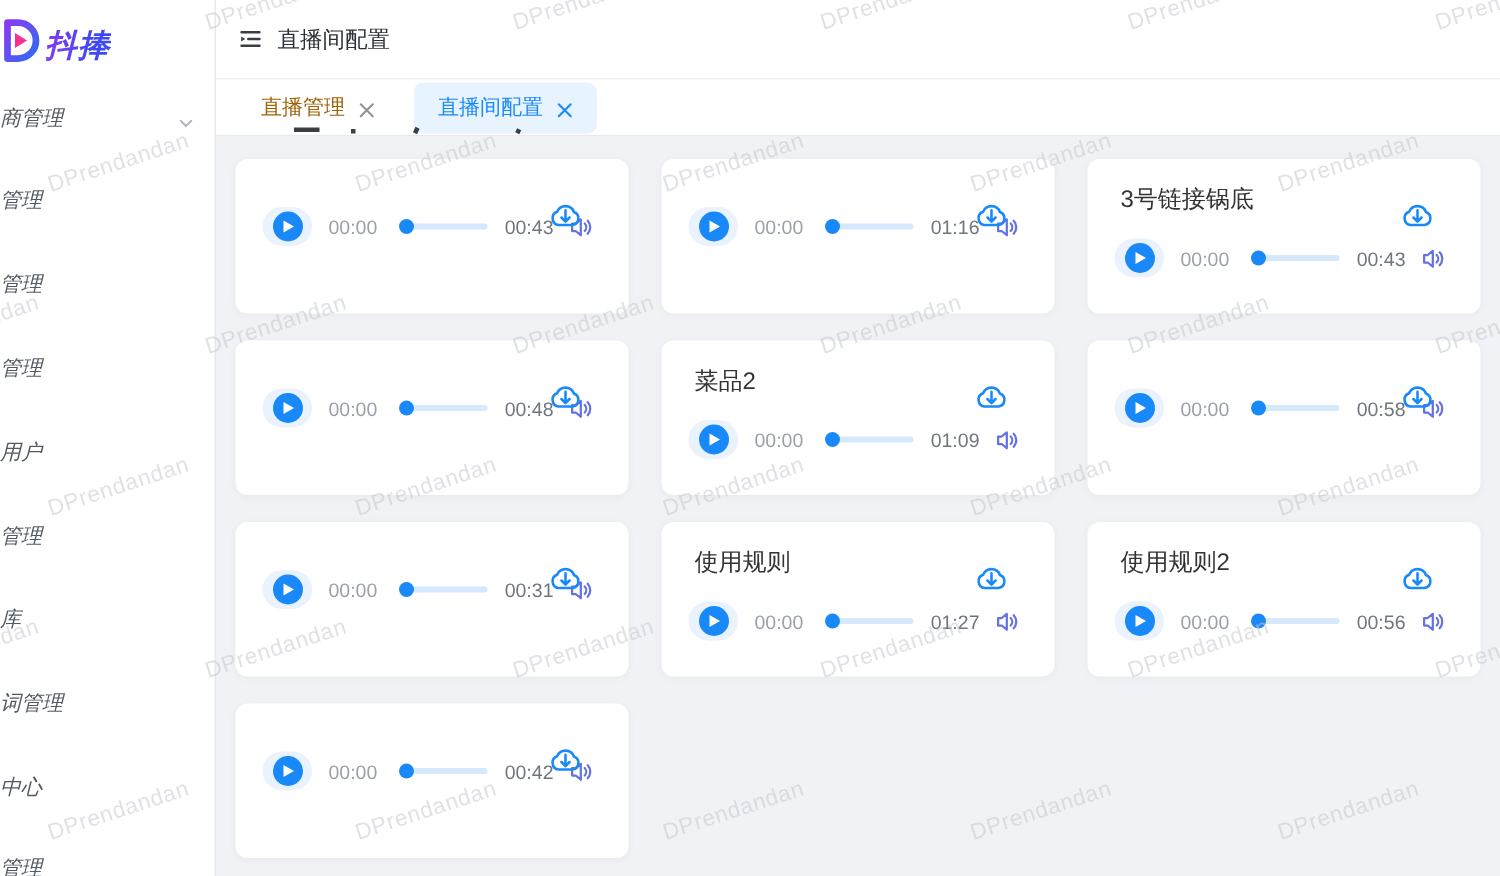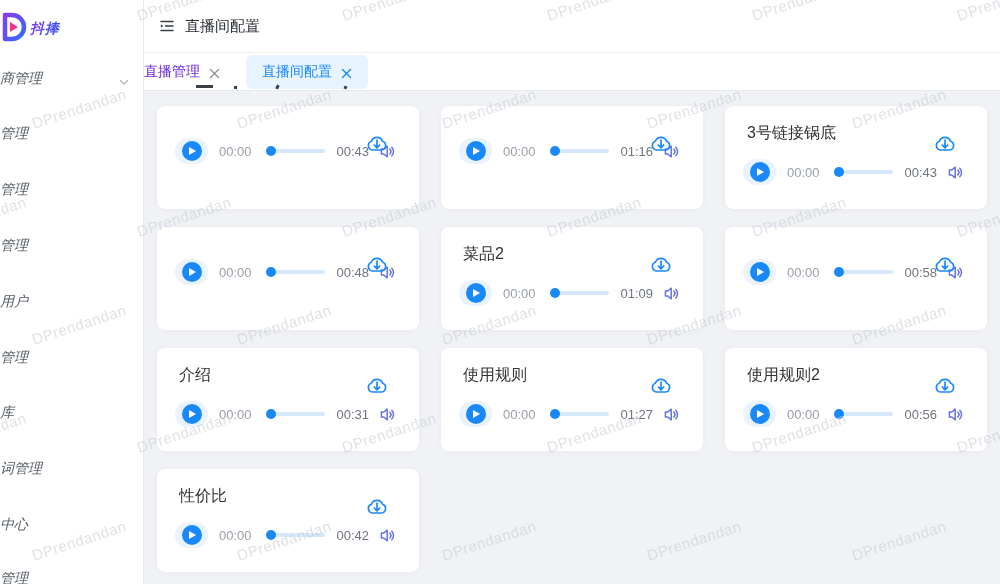--- a/index.html
+++ b/index.html
@@ -3,34 +3,34 @@
 <meta charset="utf-8">
 <style>
   * { margin:0; padding:0; box-sizing:border-box; }
   body { font-family:"Liberation Sans","DejaVu Sans",sans-serif; }
   .app { position:relative; width:1000px; height:584px; overflow:hidden; background:#f0f2f5; }
 
   
   .sidebar { position:absolute; left:0; top:0; width:144px; height:584px; background:#fff; border-right:1px solid #e9e9ed; z-index:2; }
   .logo { position:absolute; left:-4px; top:10px; display:flex; align-items:center; }
   .logo-badge { width:34px; height:34px; }
-  .logo-text { font-size:14px; font-weight:bold; font-style:italic; letter-spacing:1px;
+  .logo-text { font-size:21px; font-weight:bold; font-style:italic; letter-spacing:1px;
     background:linear-gradient(100deg,#8a3bf0,#3f48f5 70%); -webkit-background-clip:text; background-clip:text; color:transparent; }
   .menu-item { position:absolute; left:0; width:143px; height:20px; font-size:14px; color:#545a63; line-height:20px; white-space:nowrap; cursor:pointer;font-style:italic; }
   .menu-item .chev { position:absolute; right:13px; top:5px; }
 
   
   .header { position:absolute; left:144px; top:0; right:0; height:52px; background:#fff; display:flex; align-items:center; z-index:2; }
   .fold-btn { margin-left:13px; width:20px; height:20px; cursor:pointer; display:flex; align-items:center; justify-content:center; }
   .page-title { margin-left:8px; font-size:15px; color:#2b2f36; }
 
   
   .tabbar { position:absolute; left:144px; top:52px; right:0; height:39px; background:#fff; border-top:1px solid #efefef; border-bottom:1px solid #e6e9ee; display:flex; align-items:center; z-index:2; }
   .tab { display:flex; align-items:center; gap:9px; font-size:14px; cursor:pointer; }
-  .tab.plain { color:#6d28d9; }
+  .tab.plain { margin-left:30px; color:#a16207; }
   .tab.active { margin-left:26px; background:#e7f3ff; color:#1989fa; height:34px; padding:0 16px; border-radius:6px; }
   .tab .x { width:11px; height:11px; display:inline-block; }
   .frag { position:absolute; bottom:0; height:7px; overflow:hidden; }
   .frag i { position:absolute; background:#3a3f46; display:block; }
 
   
   .content { position:absolute; left:144px; top:92px; right:0; bottom:0; background:#f0f2f5; padding:14px 13px; overflow:hidden; }
   .grid { display:grid; grid-template-columns:repeat(3,262px); column-gap:22px; row-gap:18px; }
   .card { width:262px; height:103px; background:#fff; border-radius:8px; box-shadow:0 1px 6px rgba(0,0,0,0.04); position:relative; padding-top:17px; }
   .card-title { margin-left:22px; font-size:16px; color:#333; max-width:180px; white-space:nowrap; overflow:hidden; }
@@ -332,21 +332,20 @@
           <span class="vol-icon">
             <svg width="19" height="19" viewBox="0 0 19 19">
               <path d="M9.2 4.2L5.8 7H3.4v5h2.4l3.4 2.8z" fill="none" stroke="#6572e4" stroke-width="1.5" stroke-linejoin="round"></path>
               <path d="M11.8 7a3.6 3.6 0 0 1 0 5M13.8 5.2a6.3 6.3 0 0 1 0 8.6" fill="none" stroke="#6572e4" stroke-width="1.5" stroke-linecap="round"></path>
             </svg>
           </span>
         </div>
       </section>
 
       <section class="card">
-        <div class="card-title">介绍</div>
         <span class="dl-icon">
           <svg width="24" height="24" viewBox="0 0 24 24">
             <path d="M17.6 9.3a6 6 0 0 0-11.2-.1A4.55 4.55 0 0 0 7.4 18h9.3a4.5 4.5 0 0 0 .9-8.7z" fill="none" stroke="#1989fa" stroke-width="1.7" stroke-linejoin="round"></path>
             <path d="M12 8.2v7.2M9.3 13l2.7 2.8L14.7 13" fill="none" stroke="#1989fa" stroke-width="1.7" stroke-linecap="round" stroke-linejoin="round"></path>
           </svg>
         </span>
         <div class="player">
           <span class="play-pill">
             <span class="play-circle">
                 <span class="play-tri"></span>
@@ -419,21 +418,20 @@
           <span class="vol-icon">
             <svg width="19" height="19" viewBox="0 0 19 19">
               <path d="M9.2 4.2L5.8 7H3.4v5h2.4l3.4 2.8z" fill="none" stroke="#6572e4" stroke-width="1.5" stroke-linejoin="round"></path>
               <path d="M11.8 7a3.6 3.6 0 0 1 0 5M13.8 5.2a6.3 6.3 0 0 1 0 8.6" fill="none" stroke="#6572e4" stroke-width="1.5" stroke-linecap="round"></path>
             </svg>
           </span>
         </div>
       </section>
 
       <section class="card">
-        <div class="card-title">性价比</div>
         <span class="dl-icon">
           <svg width="24" height="24" viewBox="0 0 24 24">
             <path d="M17.6 9.3a6 6 0 0 0-11.2-.1A4.55 4.55 0 0 0 7.4 18h9.3a4.5 4.5 0 0 0 .9-8.7z" fill="none" stroke="#1989fa" stroke-width="1.7" stroke-linejoin="round"></path>
             <path d="M12 8.2v7.2M9.3 13l2.7 2.8L14.7 13" fill="none" stroke="#1989fa" stroke-width="1.7" stroke-linecap="round" stroke-linejoin="round"></path>
           </svg>
         </span>
         <div class="player">
           <span class="play-pill">
             <span class="play-circle">
                 <span class="play-tri"></span>

